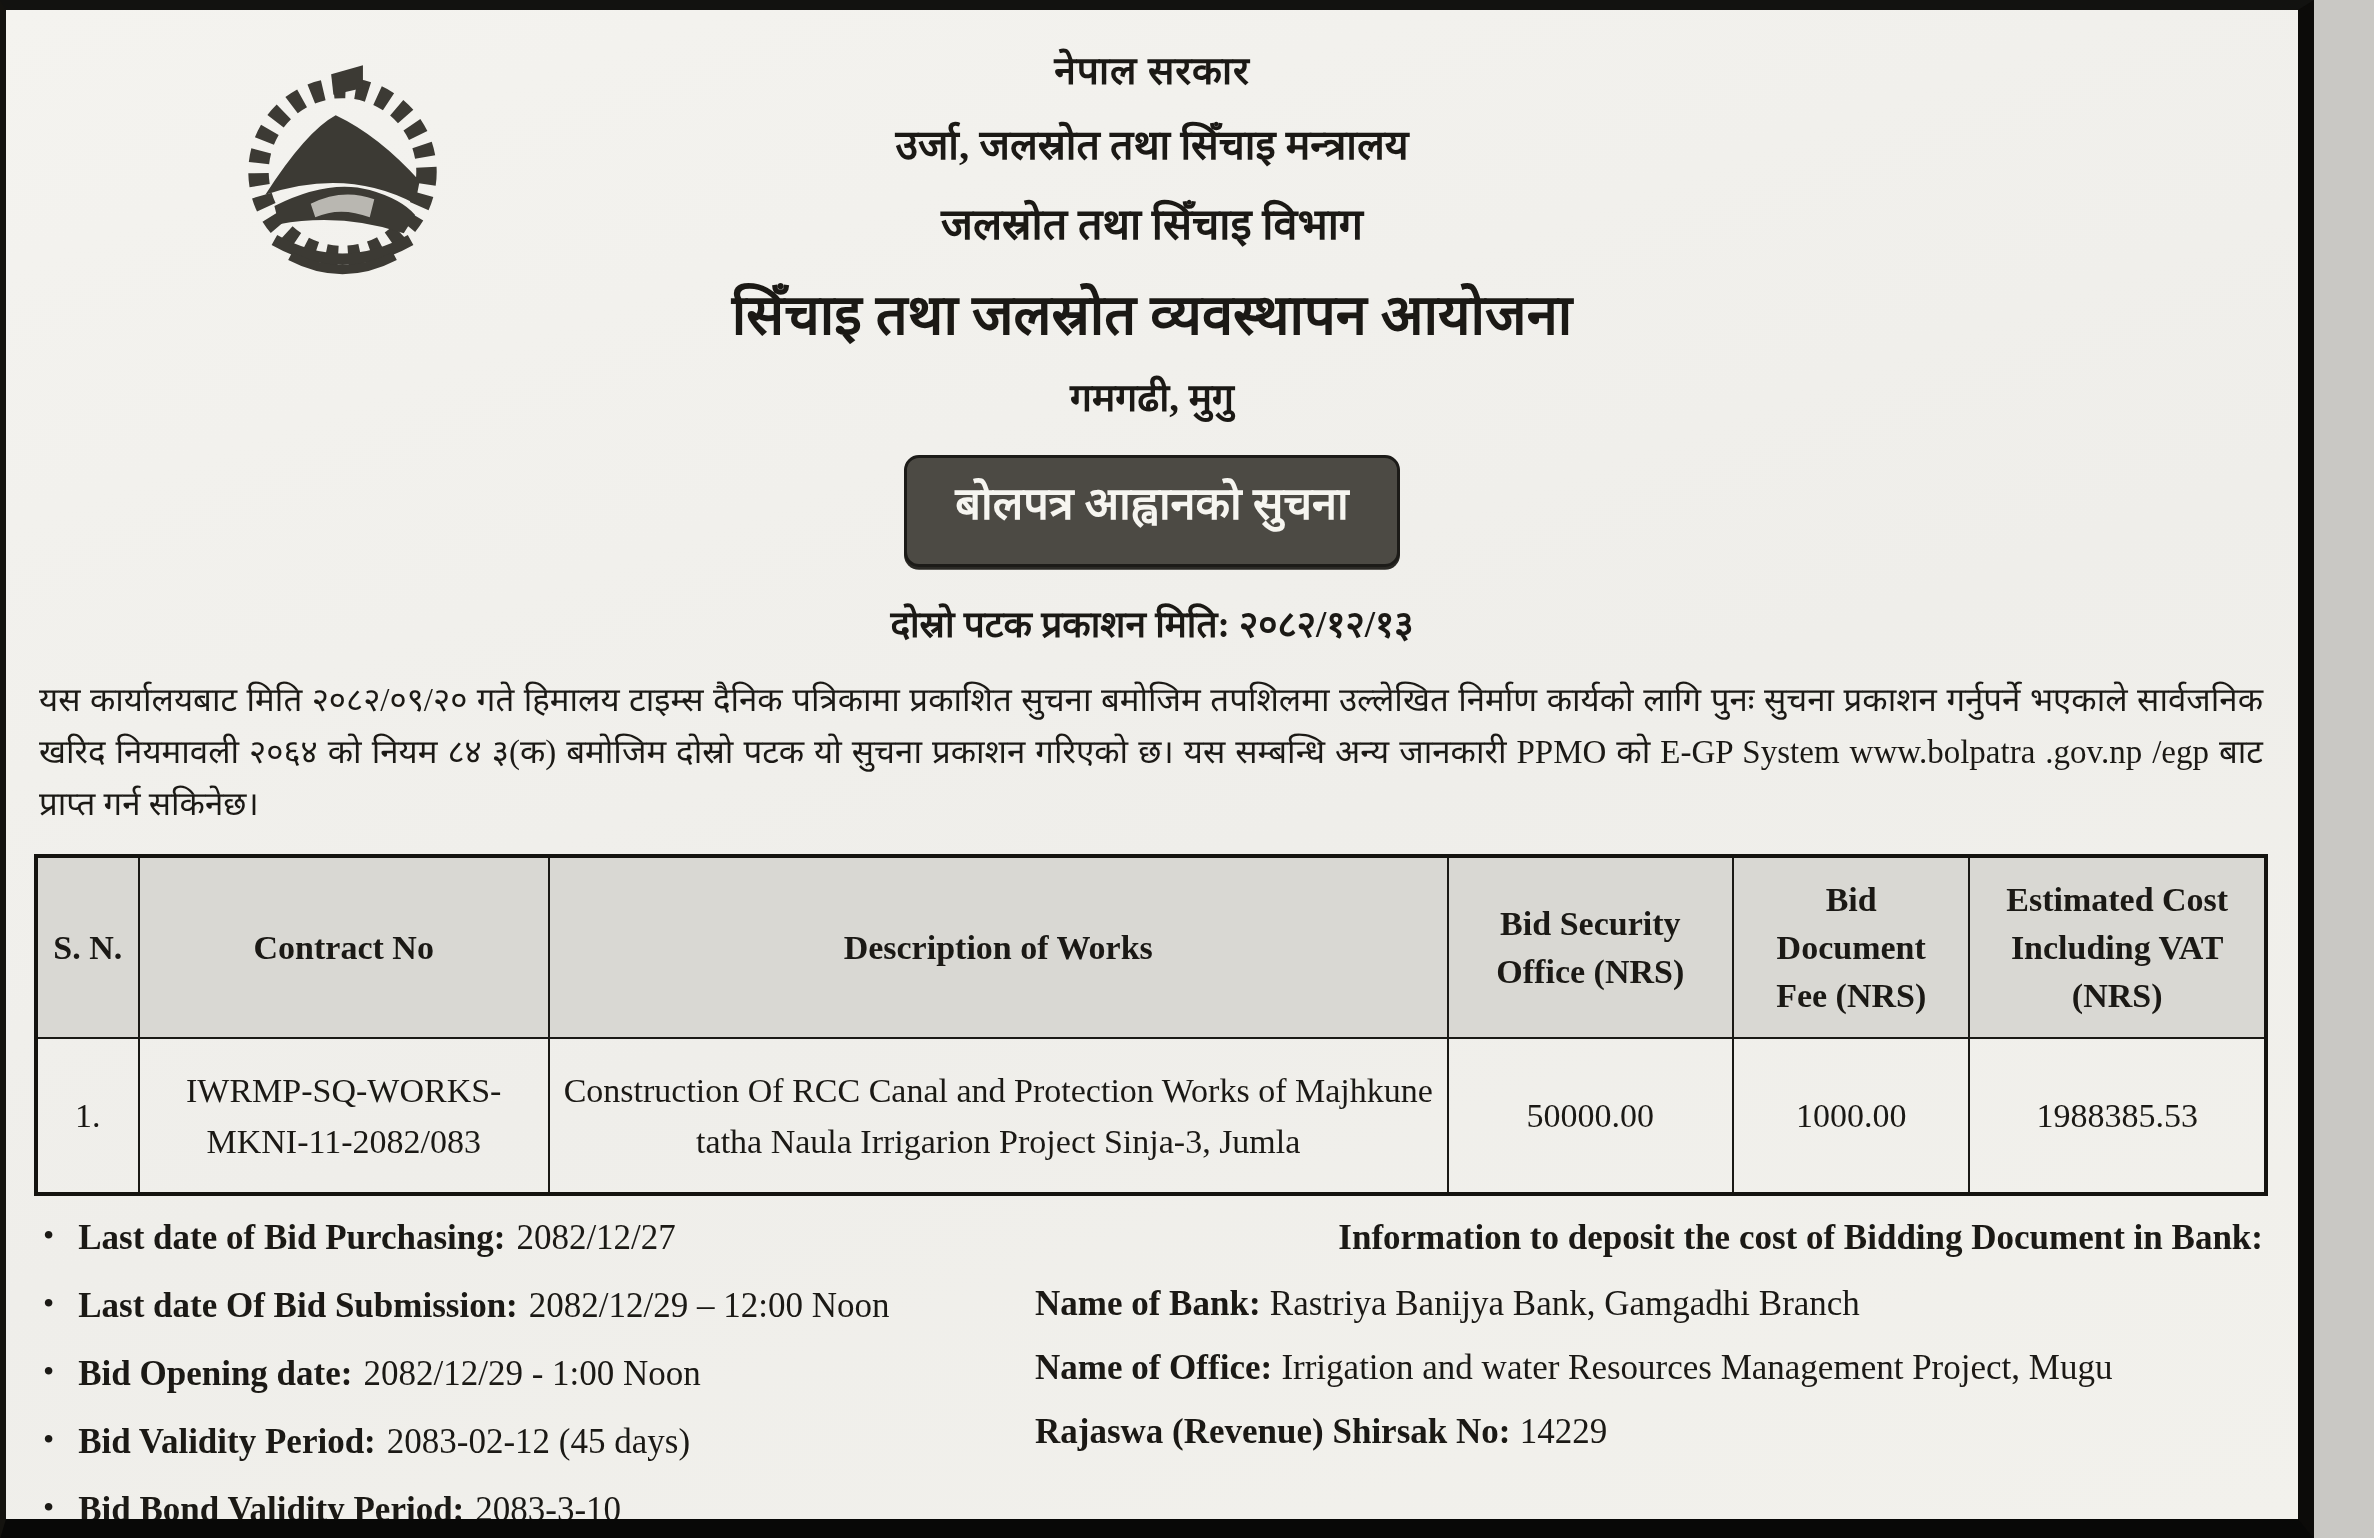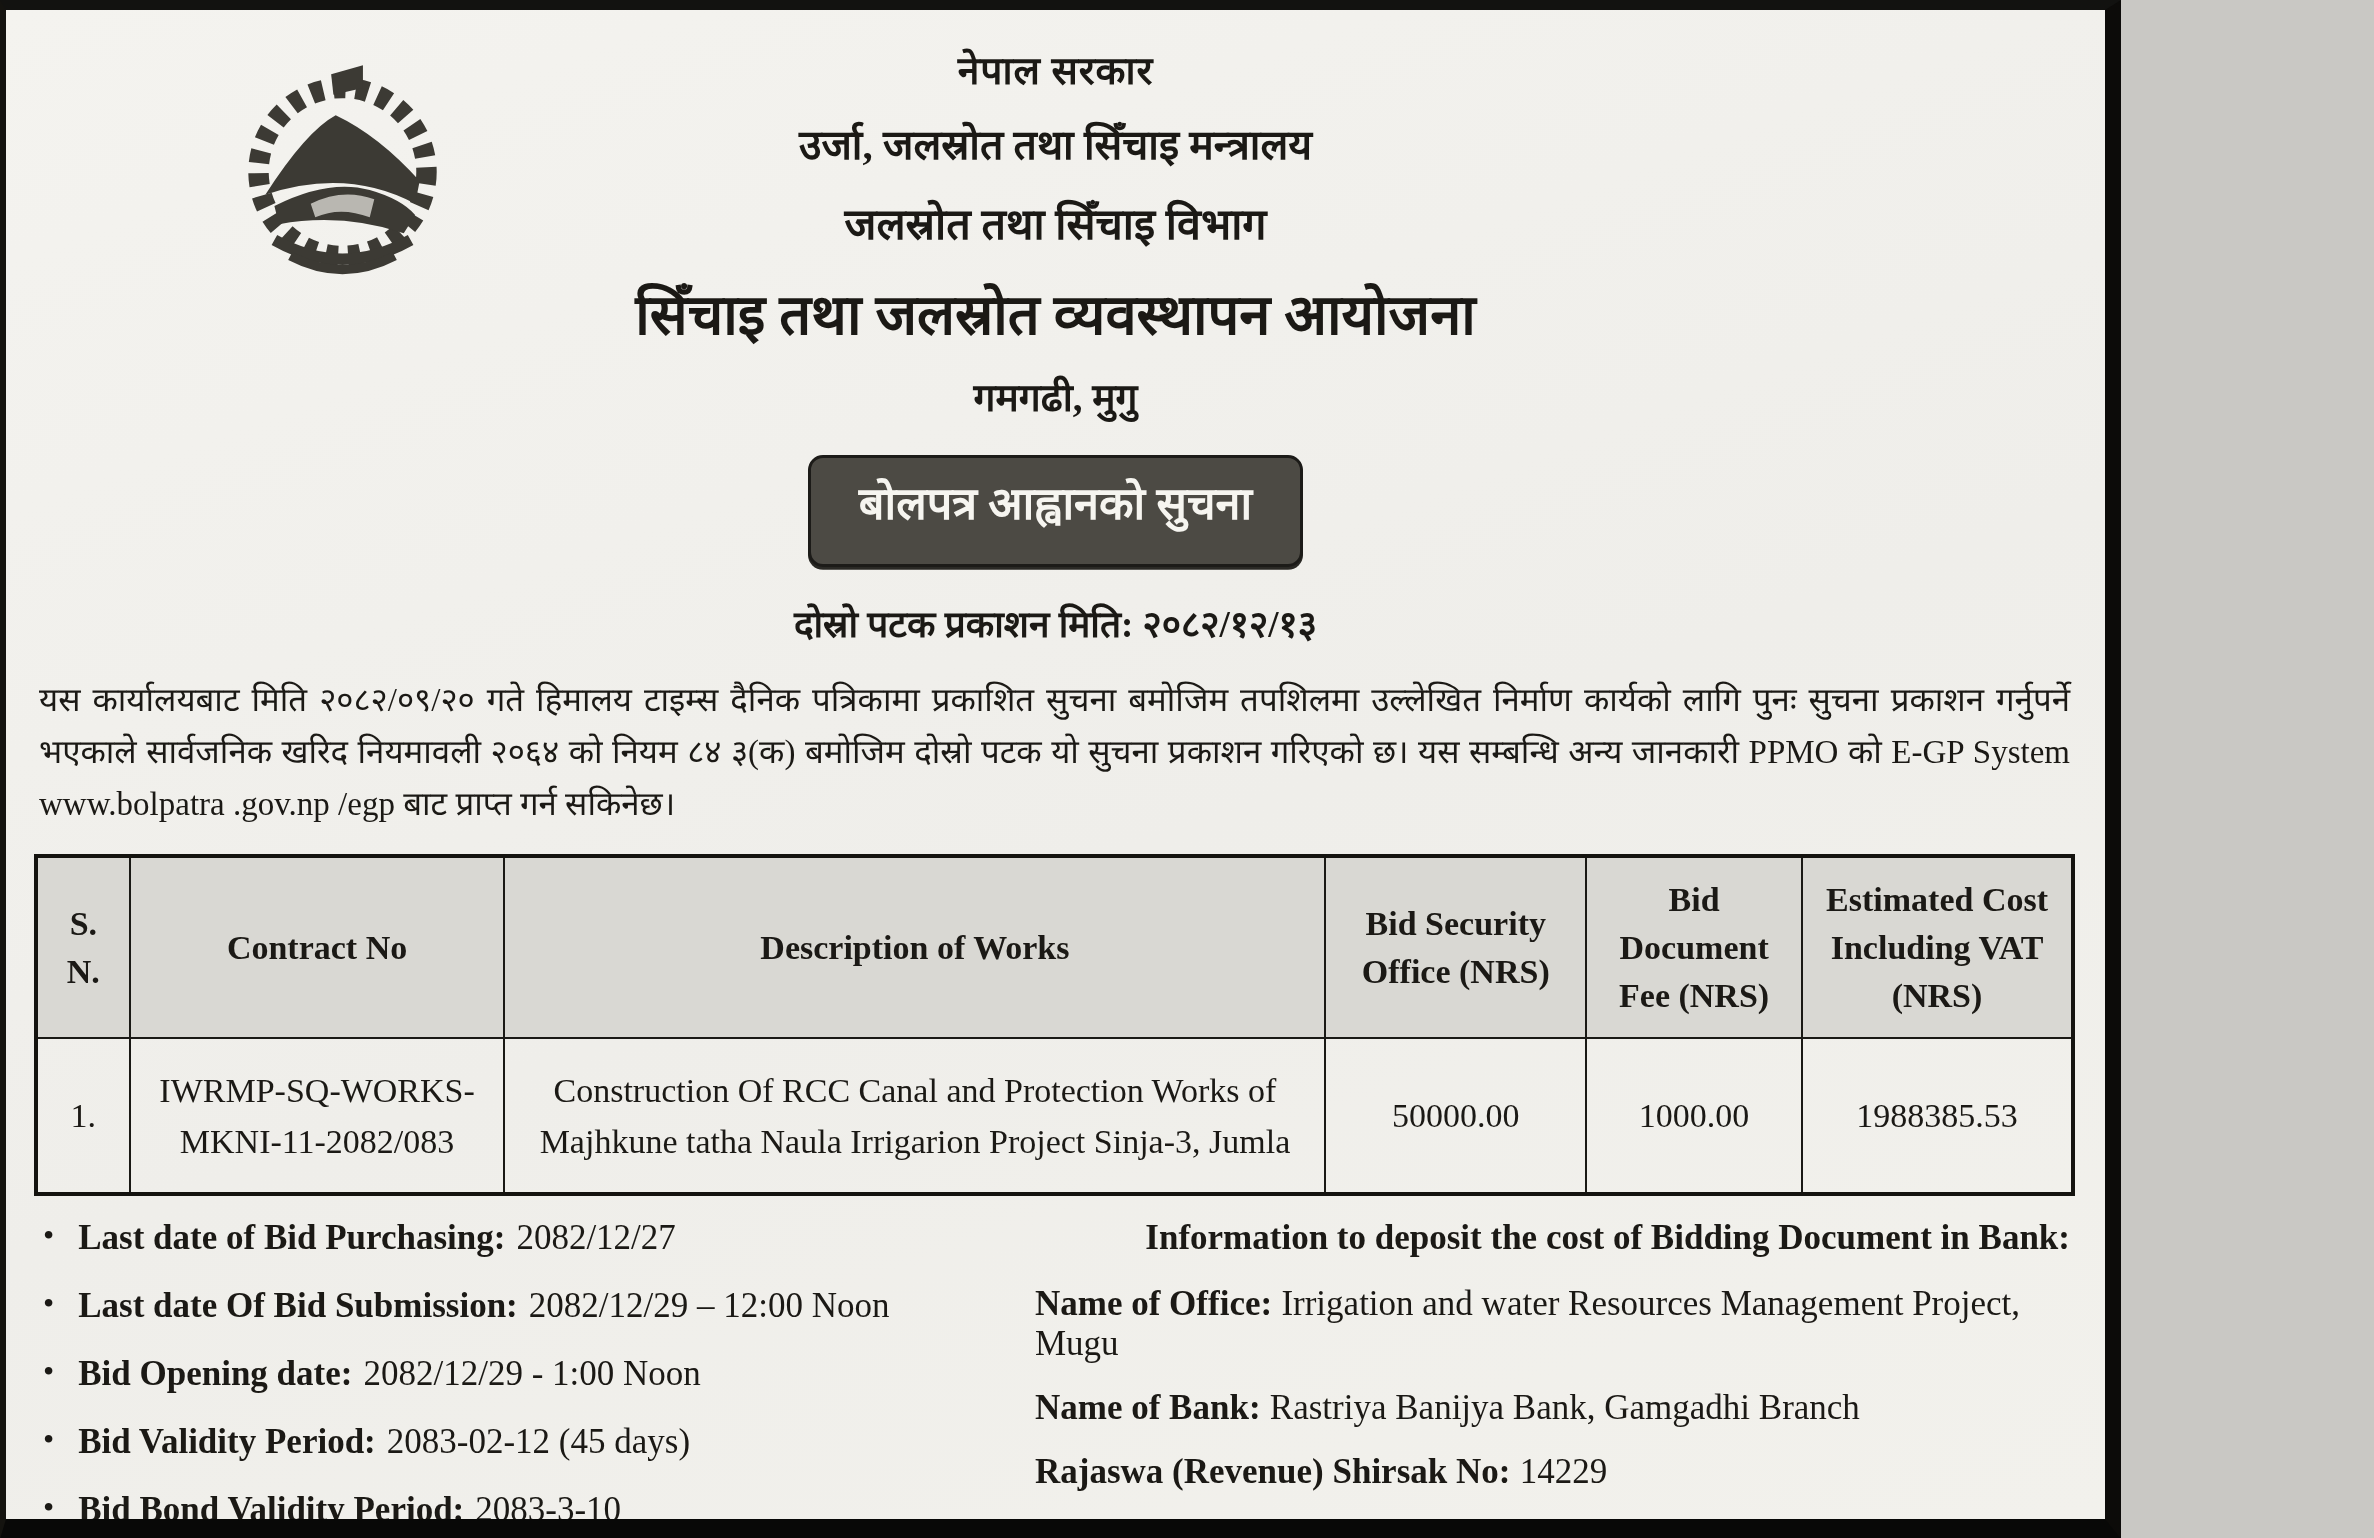--- a/index.html
+++ b/index.html
@@ -2,21 +2,21 @@
 <html style="font-size:15px"><head>
 <meta charset="utf-8">
 <style>
   * { box-sizing: border-box; margin: 0; padding: 0; }
   body {
     background: #c9c8c4;
     font-family: "Liberation Serif", "DejaVu Serif", serif;
   }
   .page {
     position: relative;
-    width: 2121px;
+    width: 2314px;
     height: 1539px;
     background: linear-gradient(160deg, #f4f3ef 0%, #efeeea 55%, #f2f1ec 100%);
     color: #1b1915;
     border-top: 10.2px solid #121210;
     border-left: 6.5px solid #14130f;
     border-right: 16px solid #0c0b09;
     border-bottom: 20.4px solid #080807;
     overflow: hidden;
   }
   
@@ -183,24 +183,24 @@
       <li>
         <span class="bullet">•</span>
         <span class="lbl">Bid Bond Validity Period:</span>
         <span>2083-3-10</span>
       </li>
     </ul>
 
     <div class="bank-info">
       <div class="bank-heading">Information to deposit the cost of Bidding Document in Bank:</div>
       <div class="bank-item">
-        <span class="lbl">Name of Office:</span><span>Irrigation and water Resources Management Project, Mugu</span>
+        <span class="lbl">Name of Bank:</span><span>Rastriya Banijya Bank, Gamgadhi Branch</span>
       </div>
       <div class="bank-item">
-        <span class="lbl">Name of Bank:</span><span>Rastriya Banijya Bank, Gamgadhi Branch</span>
+        <span class="lbl">Name of Office:</span><span>Irrigation and water Resources Management Project, Mugu</span>
       </div>
       <div class="bank-item">
         <span class="lbl">Rajaswa (Revenue) Shirsak No:</span><span>14229</span>
       </div>
     </div>
 
   </div>
 </div>
 
 

